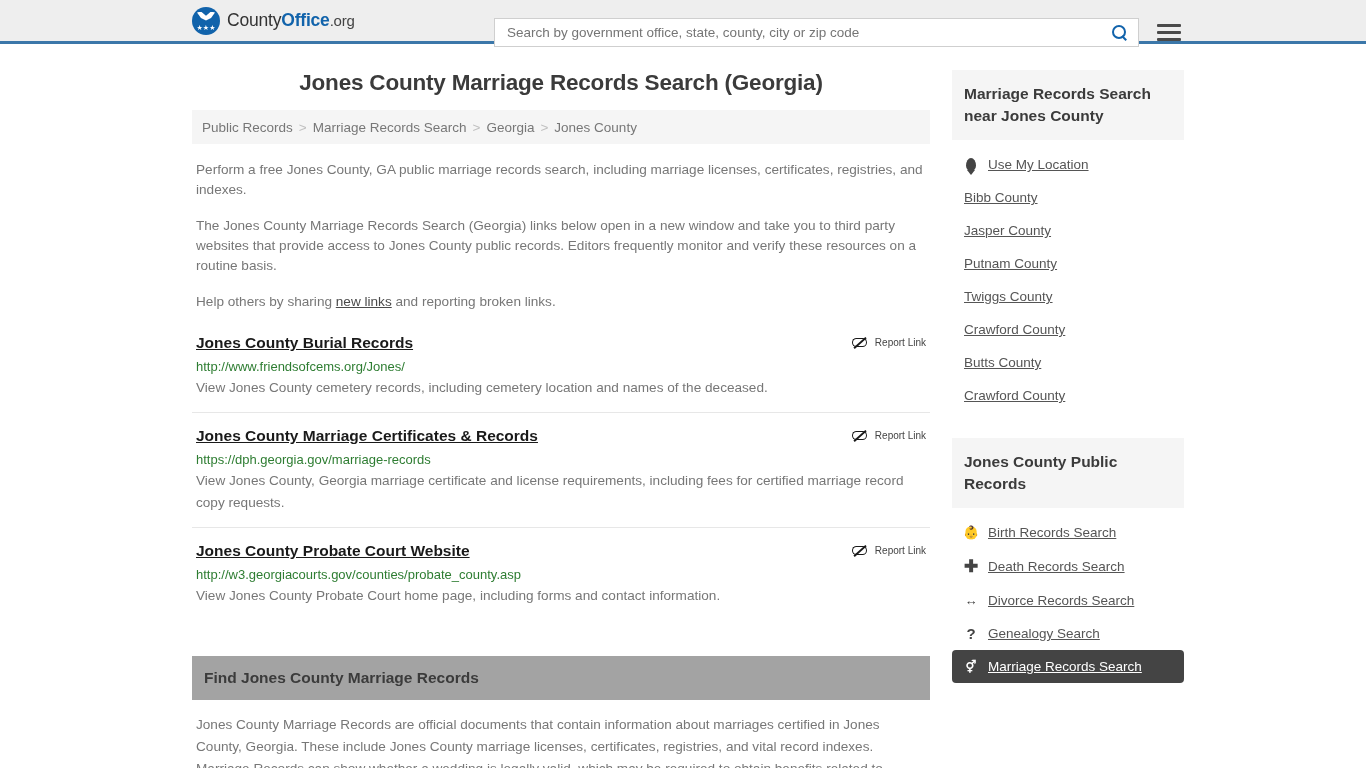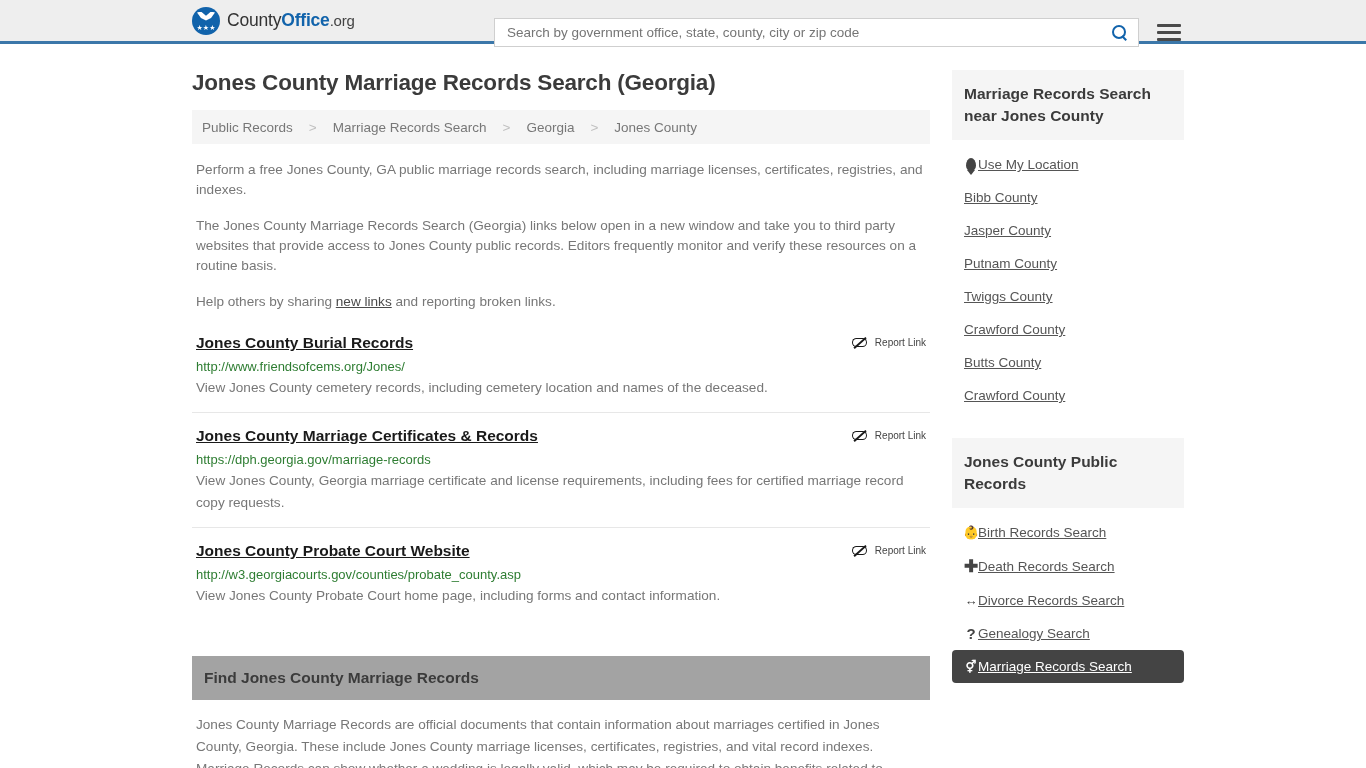--- a/index.html
+++ b/index.html
@@ -133,31 +133,32 @@
   }
   .main-col { width: 738px; flex: none; }
   .side-col { width: 232px; flex: none; }
 
   h1.page-title {
     font-size: 22.5px;
     color: #3b3b3b;
     font-weight: bold;
     margin: 26px 0 14px 0;
     letter-spacing: -0.2px;
+    text-align: center;
   }
 
   .breadcrumb {
     background: #f5f5f5;
     height: 34px;
     display: flex;
     align-items: center;
     padding: 0 10px;
     font-size: 13.5px;
     color: #777777;
-    gap: 16px;
+    gap: 6px;
   }
   .breadcrumb a { color: #777777; text-decoration: none; }
   .breadcrumb .sep { color: #bfbfbf; }
 
   .intro p {
     font-size: 13.6px;
     line-height: 20px;
     color: #777777;
     margin: 16px 0 0 0;
     padding: 0 4px;
@@ -250,21 +251,21 @@
     padding: 13px 12px;
     font-size: 15.5px;
     font-weight: bold;
     color: #3b3b3b;
     line-height: 22px;
   }
   .panel-list { padding: 8px 0 0 0; }
   .panel-item {
     display: flex;
     align-items: center;
-    gap: 0;
+    gap: 10px;
     padding: 9px 12px;
     font-size: 13.5px;
   }
   .panel-item a {
     color: #555555;
     text-decoration: underline;
     cursor: pointer;
   }
   .panel-item.active {
     background: #444444;

